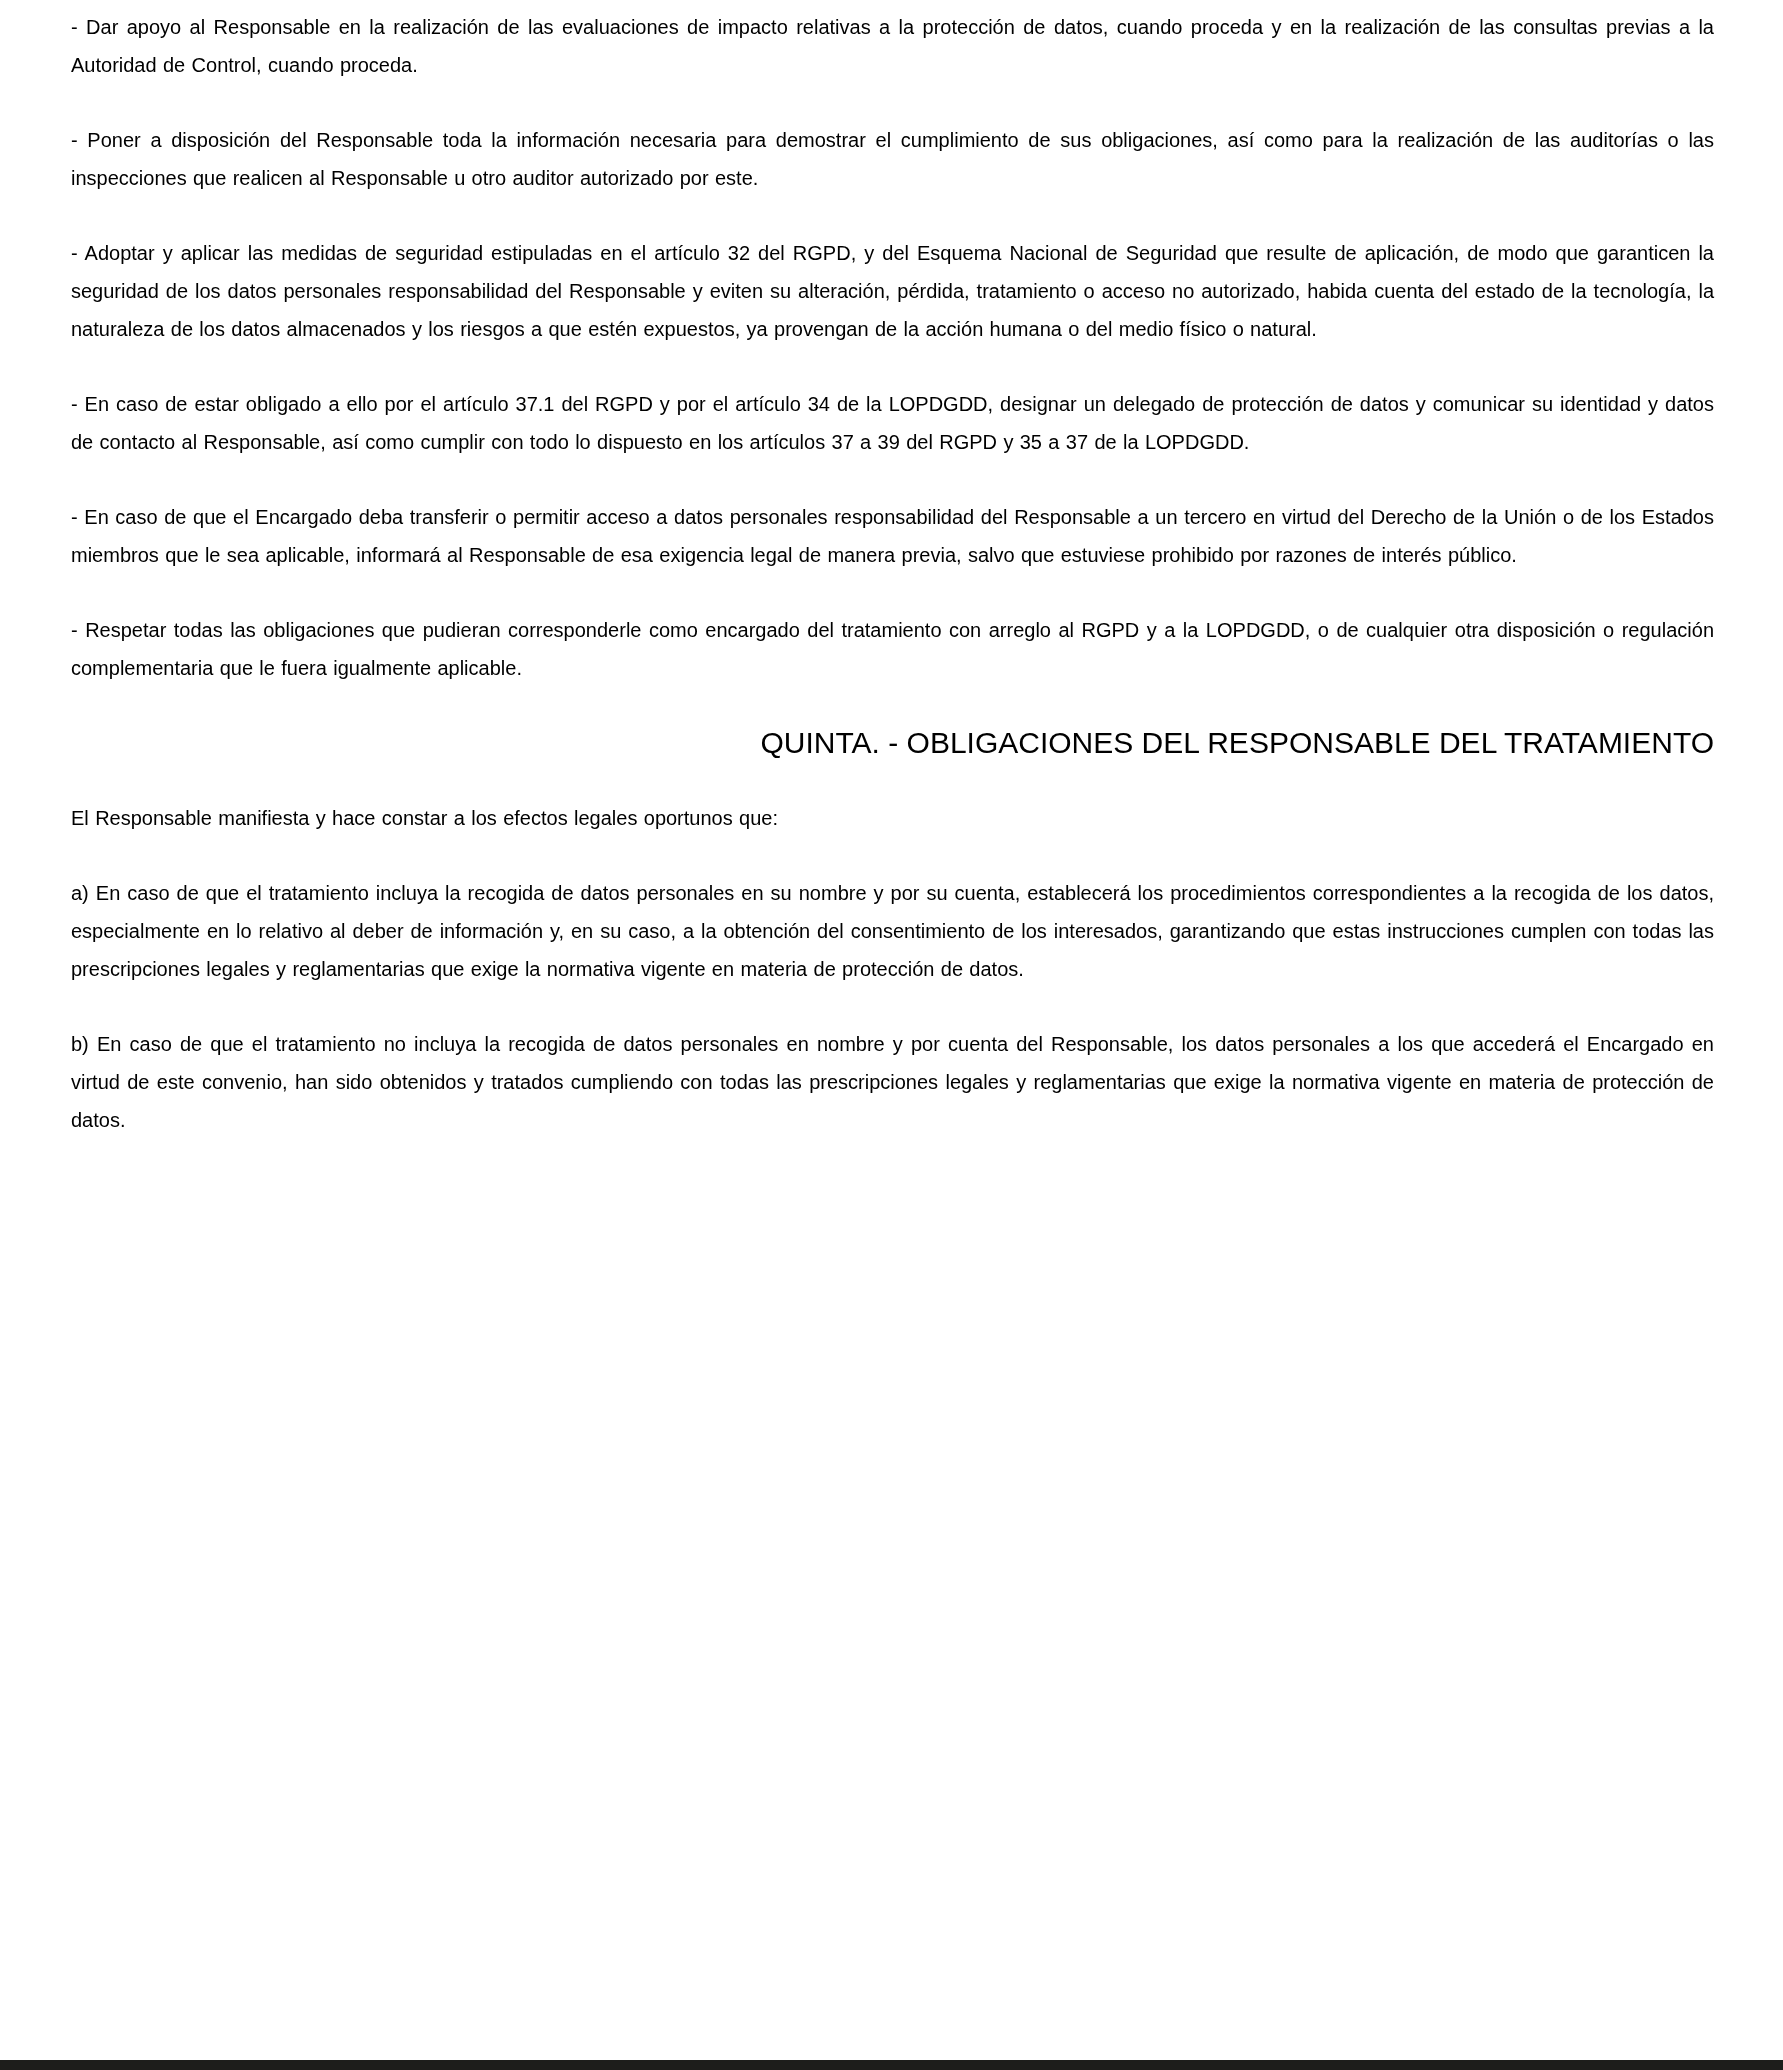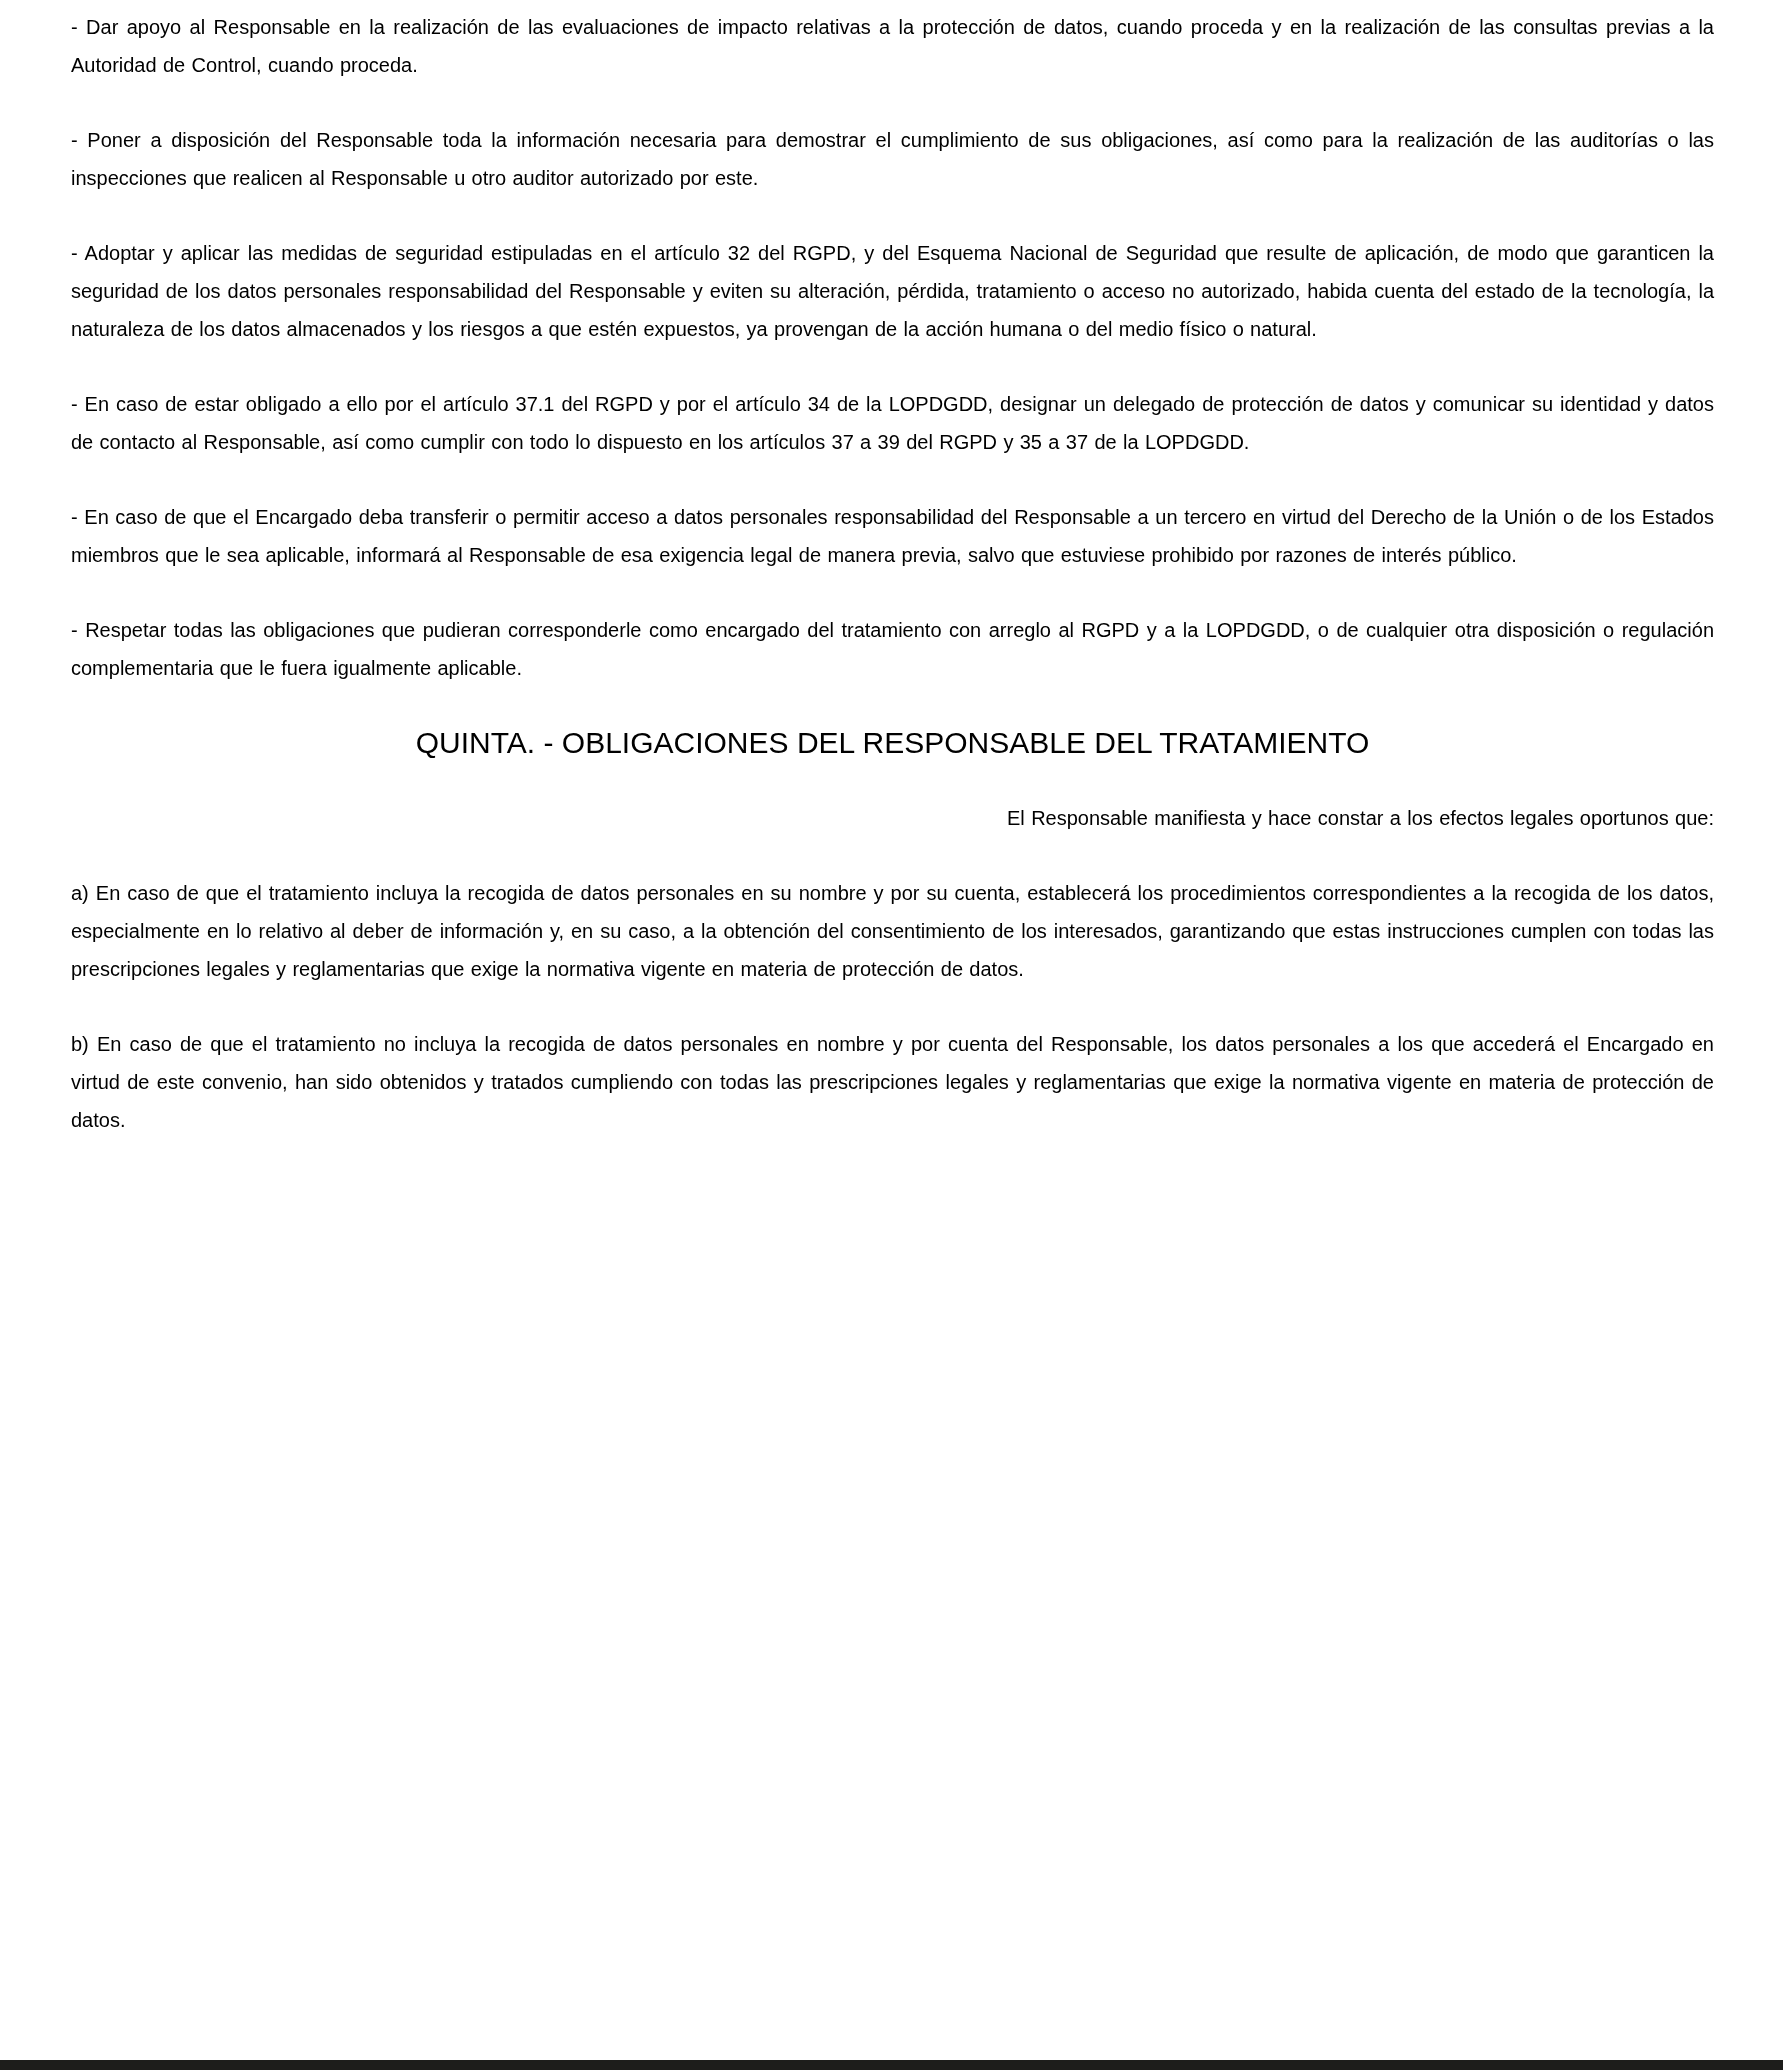--- a/index.html
+++ b/index.html
@@ -24,25 +24,25 @@
   .para {
     font-size: 20px;
     line-height: 38px;
     text-align: justify;
     margin: 0 0 37px 0;
     word-spacing: 0.8px;
   }
   .heading {
     font-size: 30px;
     line-height: 38px;
-    text-align: center;
+    text-align: right;
     margin: 0 0 37px 0;
   }
   .intro {
-    text-align: right;
+    text-align: left;
   }
   .bottom-bar {
     position: absolute;
     left: 0;
     bottom: 0;
     width: 1783px;
     height: 10.5px;
     background: #1d1d1b;
   }
 </style>

